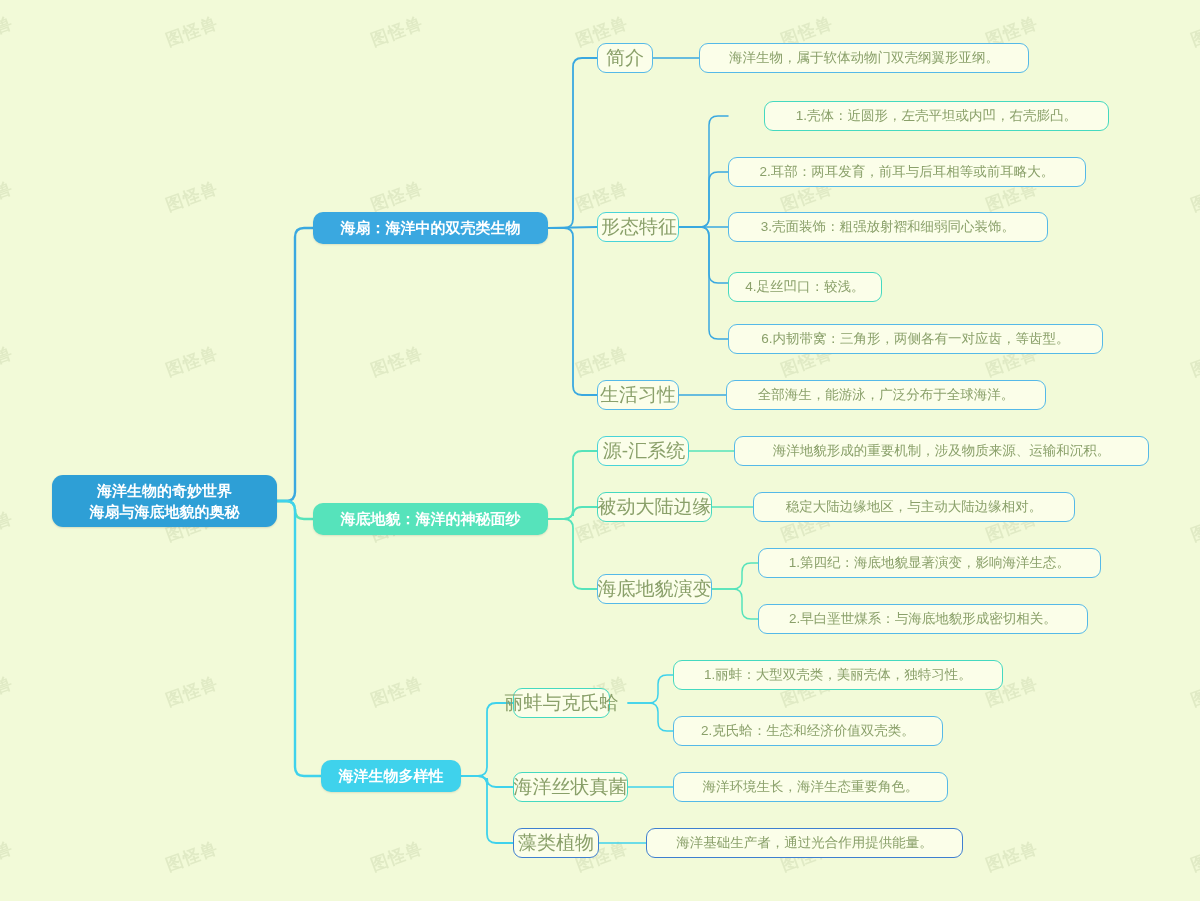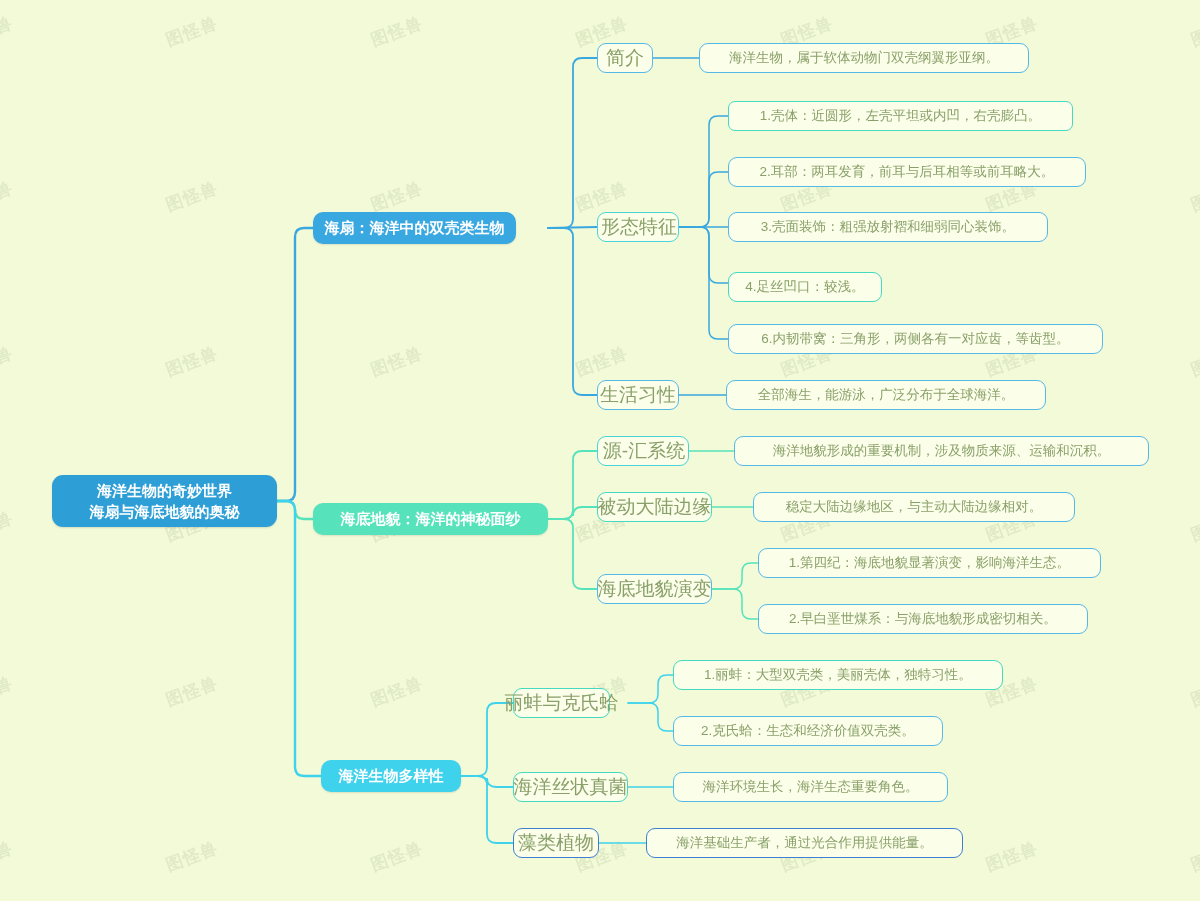--- a/index.html
+++ b/index.html
@@ -134,33 +134,33 @@
       <path d="M 628 787 L 673 787" fill="none" stroke="#3fd2ec" stroke-width="1.5" stroke-linecap="round"></path>
       <path d="M 461 776 L 478 776 Q 487 776 487 785 L 487 834 Q 487 843 496 843 L 513 843" fill="none" stroke="#3fd2ec" stroke-width="1.8" stroke-linecap="round"></path>
       <path d="M 599 843 L 646 843" fill="none" stroke="#3fd2ec" stroke-width="1.5" stroke-linecap="round"></path>
     </svg>
 
   <div class="node root" style="left:52px;top:475px;width:225px;height:52px;">
     <span>海洋生物的奇妙世界</span>
     <span>海扇与海底地貌的奥秘</span>
   </div>
 
-  <div class="node l1 c-blue" style="left:313px;top:212px;width:203px;height:32px;">海扇：海洋中的双壳类生物</div>
+  <div class="node l1 c-blue" style="left:313px;top:212px;width:235px;height:32px;">海扇：海洋中的双壳类生物</div>
 
   <div class="node l1 c-mint" style="left:313px;top:503px;width:235px;height:32px;">海底地貌：海洋的神秘面纱</div>
 
   <div class="node l1 c-cyan" style="left:321px;top:760px;width:140px;height:32px;">海洋生物多样性</div>
 
   <div class="node l2 b-sky" style="left:597px;top:43px;width:56px;height:30px;">简介</div>
   <div class="node l2 b-aqua" style="left:597px;top:212px;width:82px;height:30px;">形态特征</div>
   <div class="node l2 b-sky" style="left:597px;top:380px;width:82px;height:30px;">生活习性</div>
 
   <div class="node l3 b-sky" style="left:699px;top:43px;width:330px;height:30px;">海洋生物，属于软体动物门双壳纲翼形亚纲。</div>
 
-  <div class="node l3 b-teal" style="left:728px;top:101px;width:345px;height:30px;border-radius:7px;">1.壳体：近圆形，左壳平坦或内凹，右壳膨凸。</div>
+  <div class="node l3 b-teal" style="left:764px;top:101px;width:345px;height:30px;">1.壳体：近圆形，左壳平坦或内凹，右壳膨凸。</div>
   <div class="node l3 b-sky" style="left:728px;top:157px;width:358px;height:30px;">2.耳部：两耳发育，前耳与后耳相等或前耳略大。</div>
   <div class="node l3 b-sky" style="left:728px;top:212px;width:320px;height:30px;">3.壳面装饰：粗强放射褶和细弱同心装饰。</div>
   <div class="node l3 b-teal" style="left:728px;top:272px;width:154px;height:30px;">4.足丝凹口：较浅。</div>
   <div class="node l3 b-sky" style="left:728px;top:324px;width:375px;height:30px;">6.内韧带窝：三角形，两侧各有一对应齿，等齿型。</div>
 
   <div class="node l3 b-sky" style="left:726px;top:380px;width:320px;height:30px;">全部海生，能游泳，广泛分布于全球海洋。</div>
 
   <div class="node l2 b-aqua" style="left:597px;top:436px;width:92px;height:30px;">源-汇系统</div>
   <div class="node l2 b-teal" style="left:597px;top:492px;width:115px;height:30px;">被动大陆边缘</div>
   <div class="node l2 b-sky" style="left:597px;top:574px;width:115px;height:30px;">海底地貌演变</div>

